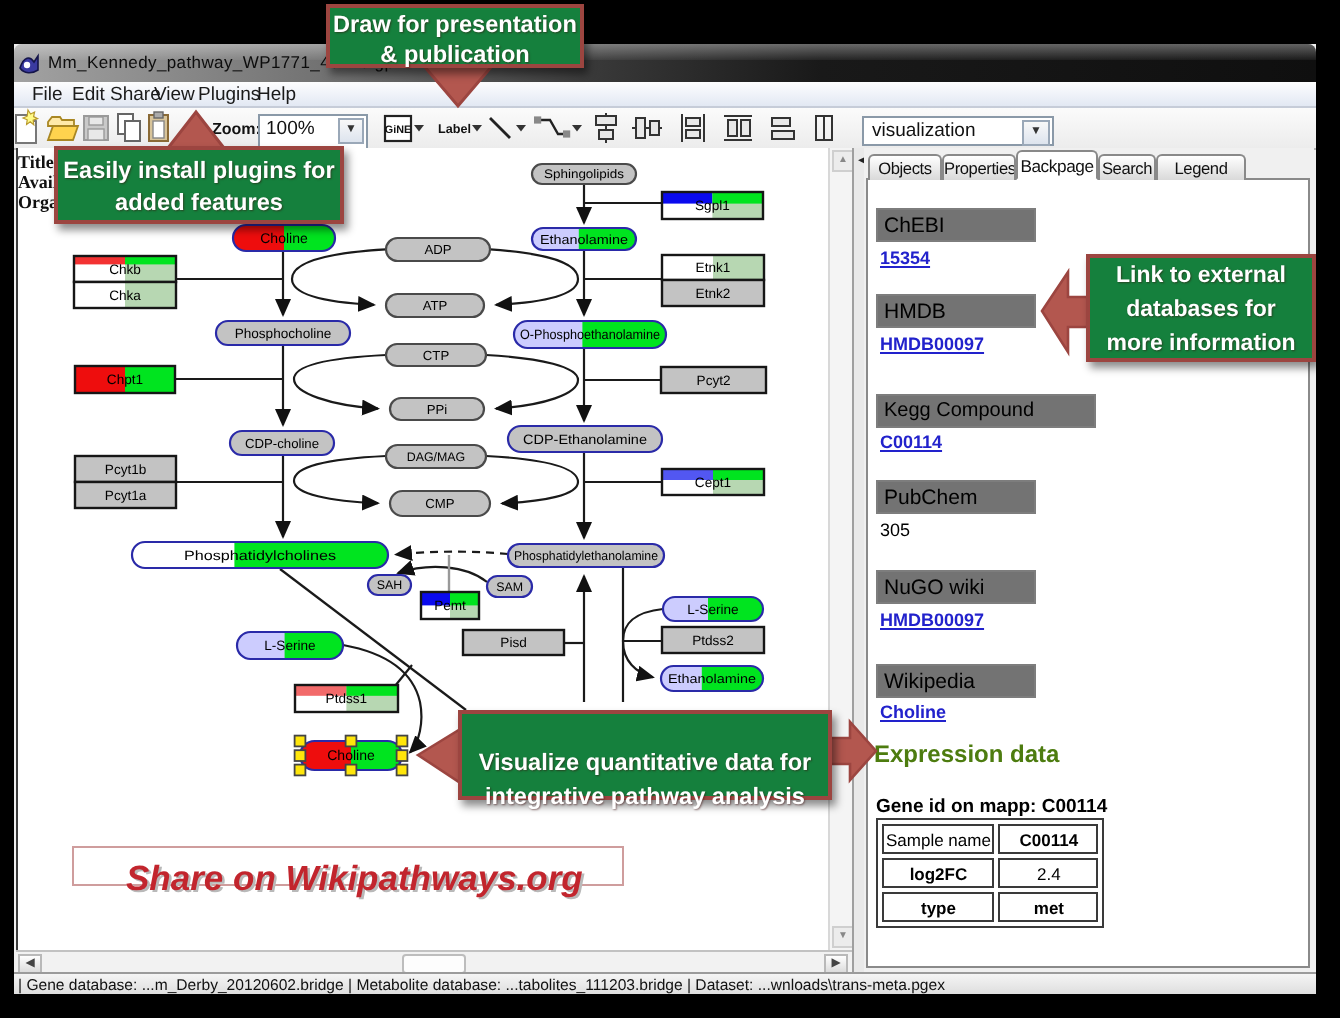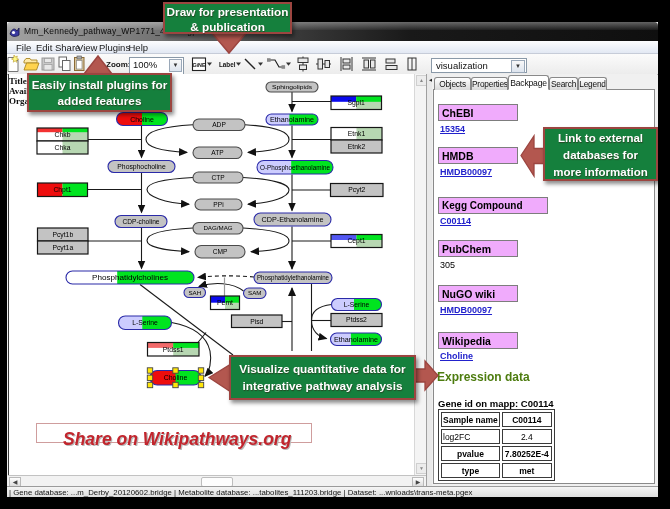--- a/index.html
+++ b/index.html
@@ -4,21 +4,21 @@
   html,body { margin:0; padding:0; }
   body { width:670px; height:509px; background:#000; position:relative; overflow:hidden;
          font-family:"Liberation Sans", sans-serif; }
   .abs { position:absolute; }
   .co { position:absolute; z-index:30; background:#15803d; border:2px solid #9c4540;
         border-radius:0; color:#fff; font-weight:bold; text-align:center;
         box-shadow:2px 3px 4px rgba(0,0,0,0.45); box-sizing:border-box;
         text-shadow:0.5px 0.5px 1px rgba(60,10,10,0.5); white-space:nowrap; }
   .coarr { position:absolute; z-index:29; }
   .hdrbox { position:absolute; left:438px; width:80px; height:17px; border:1px solid #7d7d7d;
-           background:#f0abfc; font-weight:bold; font-size:10.5px; line-height:16px;
+           background:#737373; font-weight:normal; font-size:10.5px; line-height:16px;
            padding-left:3px; box-sizing:border-box; color:#000; white-space:nowrap; overflow:hidden; }
   .lnk { position:absolute; left:440px; font-size:9px; font-weight:bold; color:#2222cc;
         text-decoration:underline; }
   .tab { position:absolute; top:77px; height:13px; background:linear-gradient(#ffffff,#d9d9d9);
         border:1px solid #898989; border-bottom:none; border-radius:3px 3px 0 0;
         font-size:8.3px; letter-spacing:-0.2px; text-align:center; line-height:13px; color:#111; box-sizing:border-box; white-space:nowrap; overflow:hidden; }
 </style></head>
 <body>
 
 <div class="abs" style="left:7px;top:22px;width:651px;height:475px;background:#f0f0f0"></div>
@@ -126,49 +126,45 @@
 <div class="abs" style="left:426px;top:74px;width:6px;height:412px;background:#e9e9e9;border-left:1px solid #9f9f9f;box-sizing:border-box"></div>
 <div class="abs" style="left:429px;top:76px;font-size:7px;color:#222">◂</div>
 
 <div class="abs" style="left:432px;top:74px;width:225px;height:412px;background:#f0f0f0"></div>
 <div class="abs" style="left:433px;top:89px;width:222px;height:395px;background:#fff;border:1px solid #8a8a8a;box-sizing:border-box"></div>
 
 <div class="tab" style="left:434px;width:37px">Objects</div>
 <div class="tab" style="left:471px;width:37px">Properties</div>
 <div class="tab" style="left:508px;top:75px;height:15px;width:41px;font-size:8.6px;background:#fff;border-bottom:1px solid #fff;line-height:14px;z-index:3">Backpage</div>
 <div class="tab" style="left:549px;width:29px">Search</div>
-<div class="tab" style="left:578px;width:29px">Legend</div>
+<div class="tab" style="left:578px;width:45px">Legend</div>
 
 <div class="hdrbox" style="top:104px">ChEBI</div>
 <div class="lnk" style="top:124px">15354</div>
 <div class="hdrbox" style="top:147px">HMDB</div>
 <div class="lnk" style="top:167px">HMDB00097</div>
 <div class="hdrbox" style="top:196.5px;width:110px;font-size:10px">Kegg Compound</div>
 <div class="lnk" style="top:216px">C00114</div>
 <div class="hdrbox" style="top:239.5px">PubChem</div>
 <div class="abs" style="left:440px;top:260px;font-size:9px;color:#000">305</div>
 <div class="hdrbox" style="top:284.5px">NuGO wiki</div>
 <div class="lnk" style="top:304.5px">HMDB00097</div>
 <div class="hdrbox" style="top:331.5px">Wikipedia</div>
 <div class="lnk" style="top:351px">Choline</div>
 <div class="abs" style="left:437px;top:370px;font-size:12px;font-weight:bold;color:#4d7c0f">Expression data</div>
 <div class="abs" style="left:438px;top:398px;font-size:9.5px;font-weight:bold;color:#000">Gene id on mapp: C00114</div>
 <table style="position:absolute;left:438px;top:409px;border:1px solid #3a3a3a;border-collapse:separate;border-spacing:2px;background:#fff;font-family:'Liberation Sans',sans-serif;white-space:nowrap">
   <tbody>
       <tr>
-        <td style="border:1px solid #3a3a3a;width:50px;height:11px;font-size:8.5px;font-weight:bold;text-align:right">Sample name</td>
+        <td style="border:1px solid #3a3a3a;width:50px;height:11px;font-size:8.5px;font-weight:normal;text-align:right">Sample name</td>
       <td style="border:1px solid #3a3a3a;width:46px;font-size:8.5px;font-weight:bold;text-align:center">C00114</td>
       </tr>
   <tr>
-        <td style="border:1px solid #3a3a3a;height:11px;font-size:8.5px;font-weight:normal;text-align:left">log2FC</td>
+        <td style="border:1px solid #3a3a3a;height:11px;font-size:8.5px;font-weight:bold;text-align:center">log2FC</td>
       <td style="border:1px solid #3a3a3a;font-size:8.5px;font-weight:normal;text-align:center">2.4</td>
-      </tr>
-  <tr>
-        <td style="border:1px solid #3a3a3a;height:11px;font-size:8.5px;font-weight:bold;text-align:center">pvalue</td>
-      <td style="border:1px solid #3a3a3a;font-size:8.5px;font-weight:bold;text-align:center">7.80252E-4</td>
       </tr>
   <tr>
         <td style="border:1px solid #3a3a3a;height:11px;font-size:8.5px;font-weight:bold;text-align:center">type</td>
       <td style="border:1px solid #3a3a3a;font-size:8.5px;font-weight:bold;text-align:center">met</td>
       </tr>
 </tbody>
   </table>
 
 <div class="abs" style="left:8px;top:475px;width:418px;height:11px;background:#f2f2f2;border-top:1px solid #c2c2c2;box-sizing:border-box">
   <div style="position:absolute;left:1px;top:1px;width:10px;height:8px;background:linear-gradient(#fefefe,#dcdcdc);border:1px solid #b9b9b9;font-size:6px;text-align:center;line-height:8px;color:#444">◀</div>
@@ -453,19 +449,19 @@
 <div class="co" style="left:27px;top:73px;width:145px;height:39px;font-size:11.8px;line-height:16px;padding-top:2px">Easily install plugins for<br>added features</div>
 <svg class="coarr" style="left:80px;top:54px" width="36" height="21" viewBox="0 0 36 21">
   <path d="M 4,20 L 32,20 L 18,2 Z" fill="#b3574f" stroke="#9c4540" stroke-width="1.5"></path>
 </svg>
 
 <div class="co" style="left:543px;top:127px;width:115px;height:54px;font-size:11.5px;line-height:17px;padding-top:1px">Link  to external<br>databases  for<br>more information</div>
 <svg class="coarr" style="left:518px;top:132px" width="28" height="48" viewBox="0 0 28 48">
   <path d="M 3,23.5 L 16,4 L 16,16.5 L 28,16.5 L 28,31.5 L 16,31.5 L 16,44 Z" fill="#b3574f" stroke="#9c4540" stroke-width="1.3"></path>
 </svg>
 
-<div class="co" style="left:229px;top:355px;width:187px;height:45px;font-size:11.8px;line-height:16.5px;padding-top:4px">Visualize quantitative data  for<br>integrative pathway analysis</div>
+<div class="co" style="left:229px;top:355px;width:187px;height:45px;font-size:11.8px;line-height:16.5px;padding-top:16px">Visualize quantitative data  for<br>integrative pathway analysis</div>
 <svg class="coarr" style="left:206px;top:360px" width="26" height="36" viewBox="0 0 26 36">
   <path d="M 3,17.5 L 25,4 L 25,32 Z" fill="#b3574f" stroke="#9c4540" stroke-width="1.3"></path>
 </svg>
 <svg class="coarr" style="left:414px;top:358px" width="26" height="36" viewBox="0 0 26 36">
   <path d="M 1,11 L 11,11 L 11,3 L 24,17.5 L 11,32 L 11,24 L 1,24 Z" fill="#b3574f" stroke="#9c4540" stroke-width="1.3"></path>
 </svg>
 
 </body></html>

